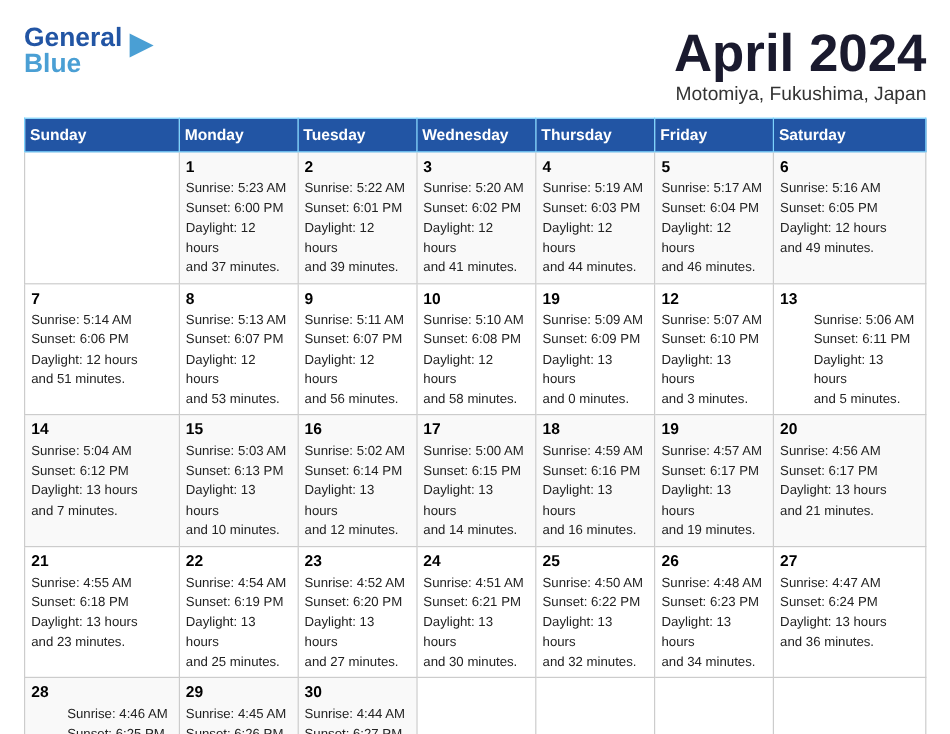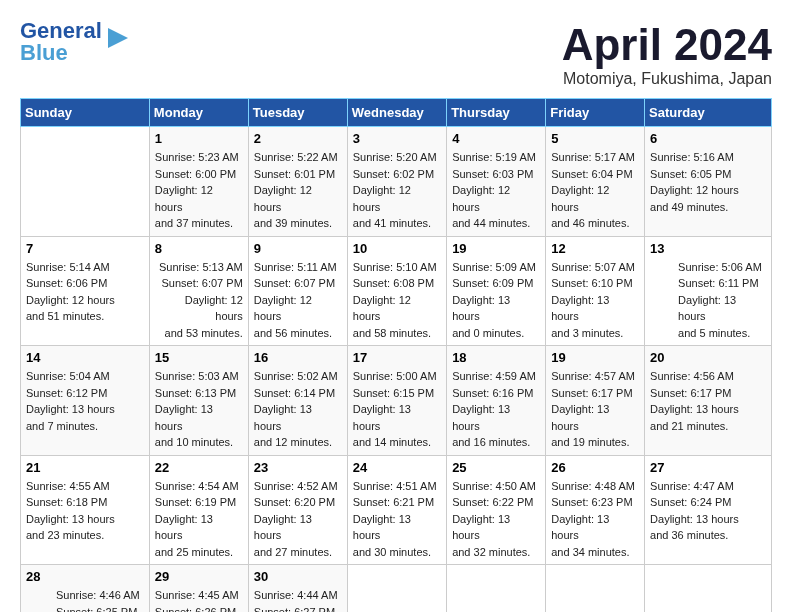--- a/index.html
+++ b/index.html
@@ -165,21 +165,21 @@
       <tr>
         <td>
           <span class="day-number">7</span>
           <div class="cell-content" style="white-space: pre-line;">Sunrise: 5:14 AM
 Sunset: 6:06 PM
 Daylight: 12 hours
 and 51 minutes.</div>
         </td>
         <td>
           <span class="day-number">8</span>
-          <div class="cell-content" style="white-space: pre-line; text-align: right;">Sunrise: 5:13 AM
+          <div class="cell-content" style="white-space: pre-line;">Sunrise: 5:13 AM
 Sunset: 6:07 PM
 Daylight: 12 hours
 and 53 minutes.</div>
         </td>
         <td>
           <span class="day-number">9</span>
           <div class="cell-content" style="white-space: pre-line;">Sunrise: 5:11 AM
 Sunset: 6:07 PM
 Daylight: 12 hours
 and 56 minutes.</div>

